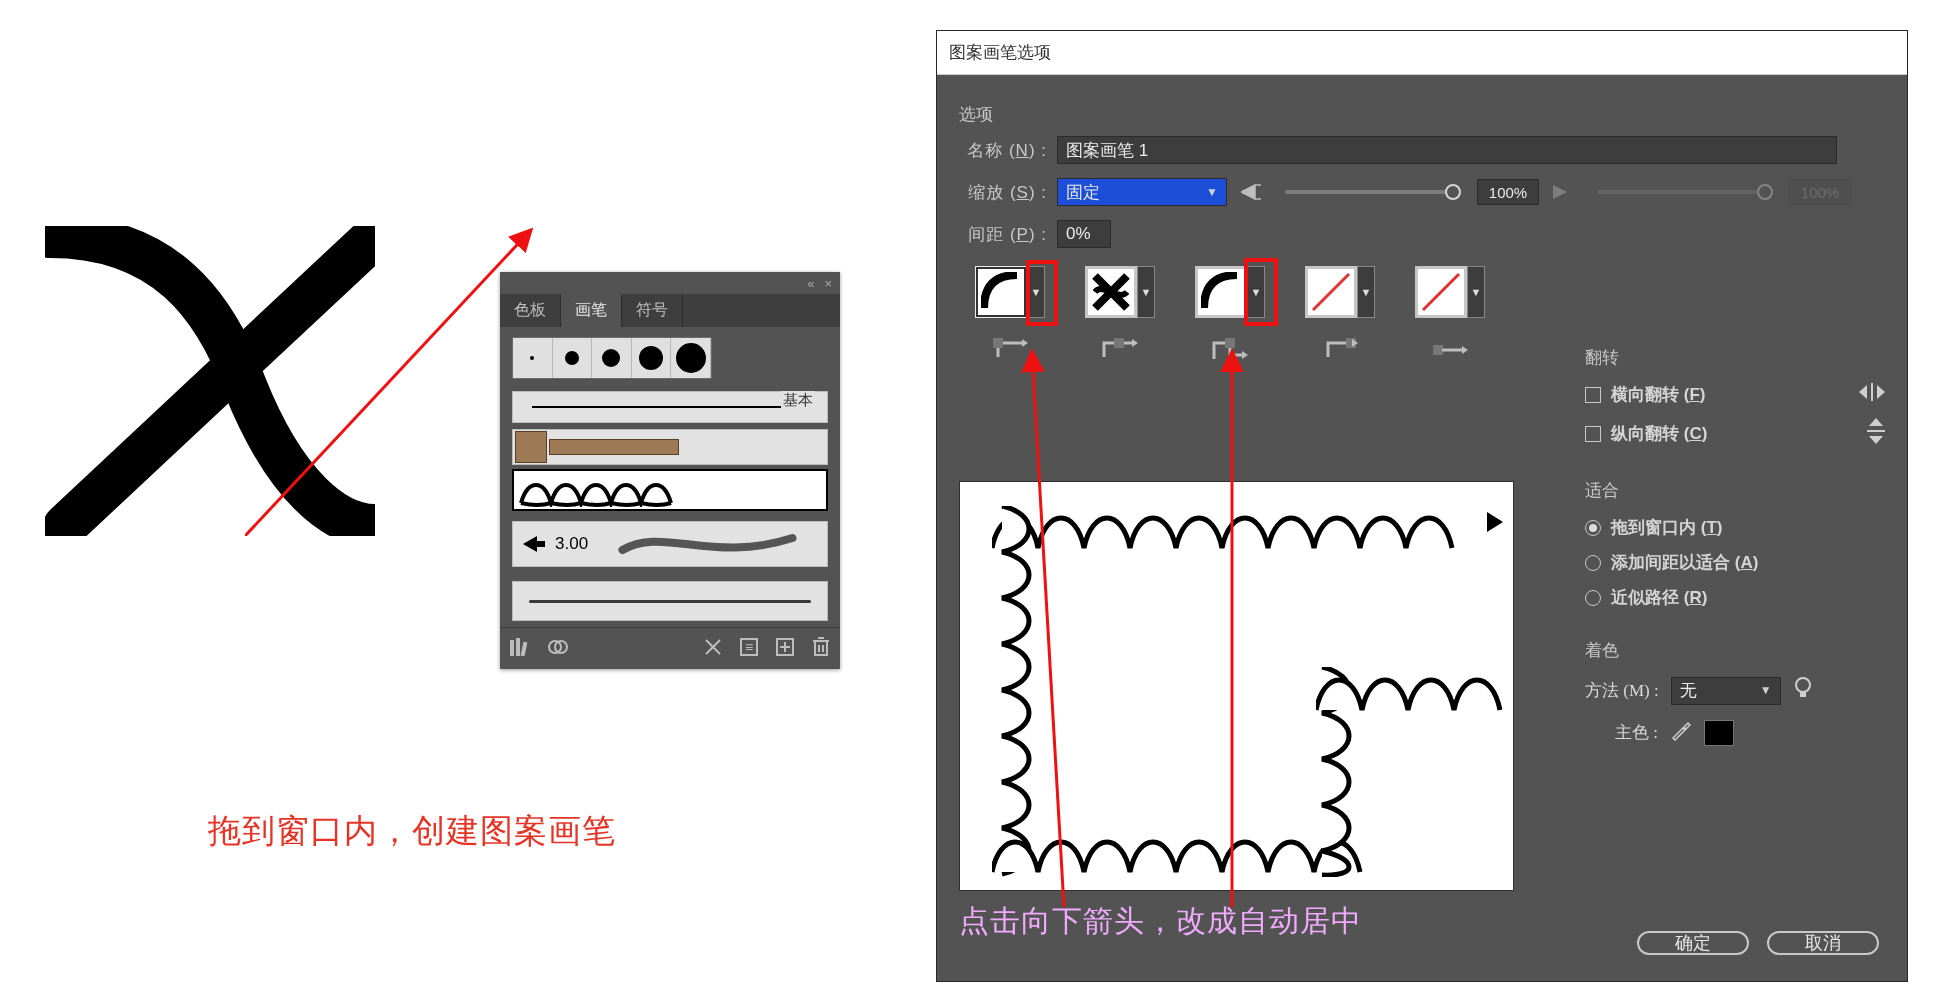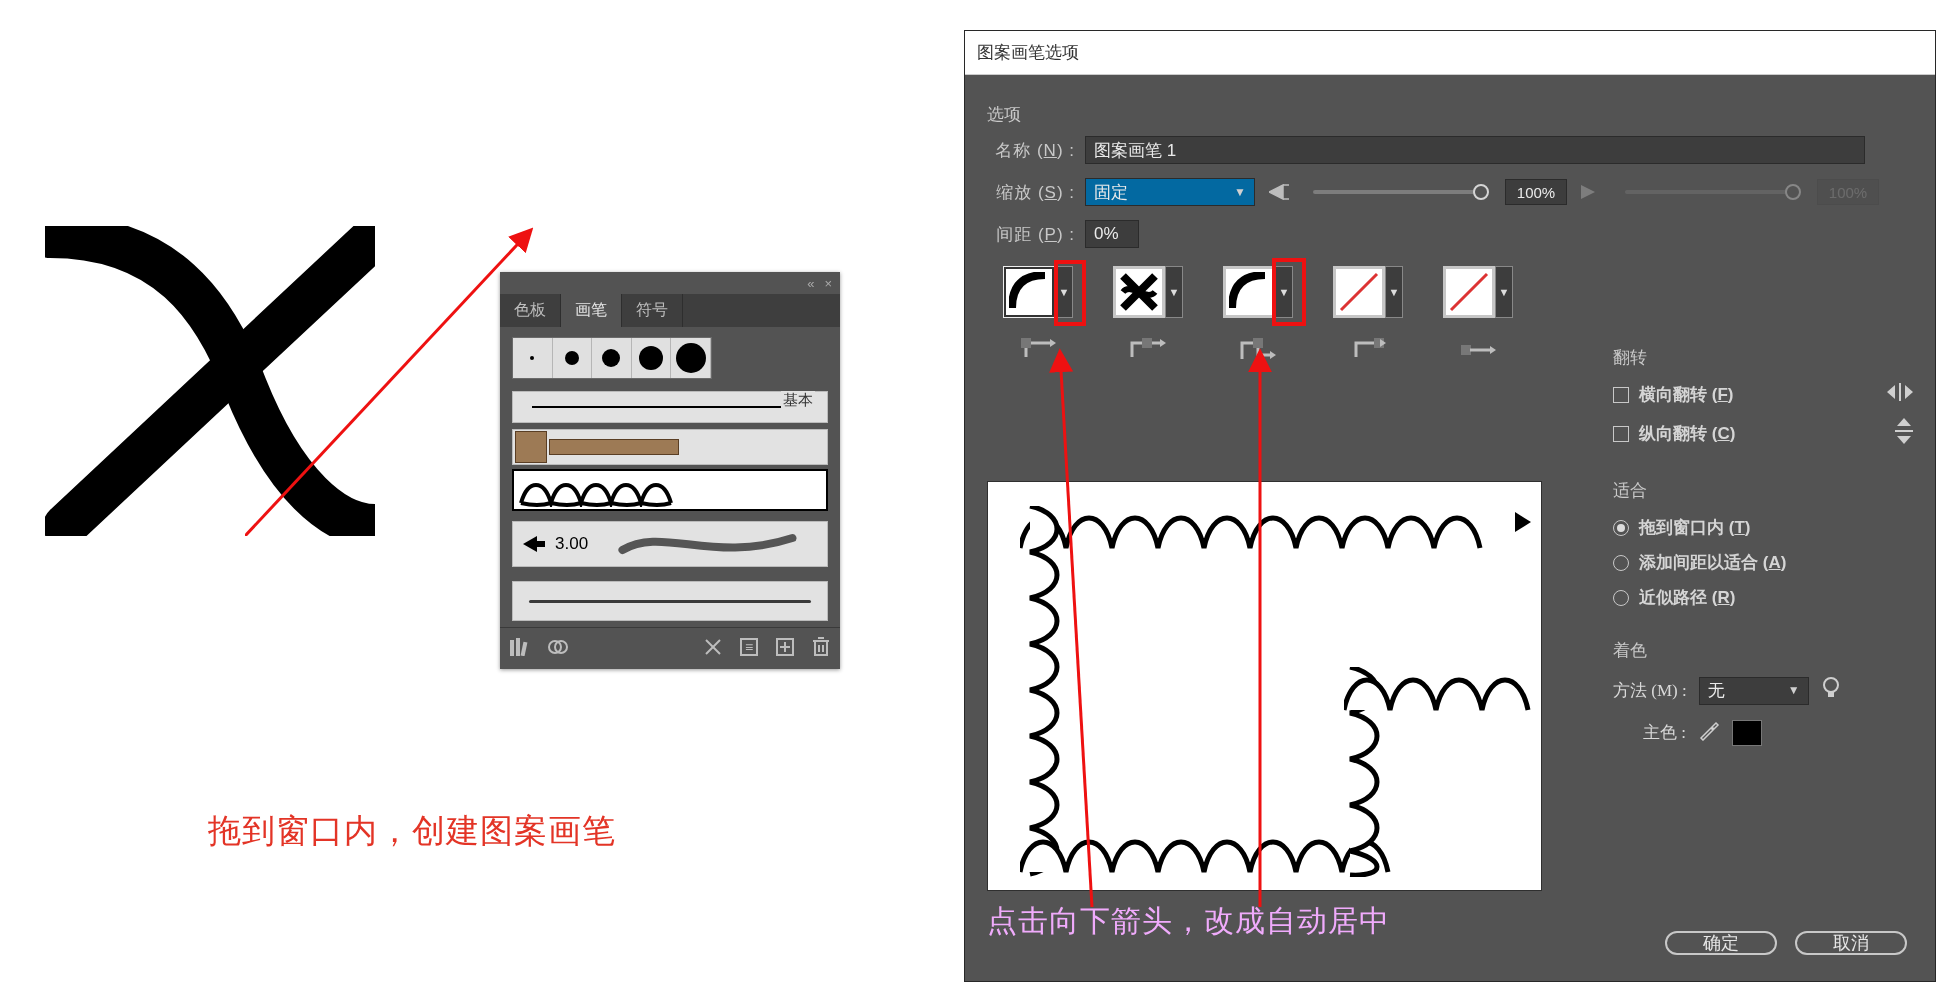--- a/index.html
+++ b/index.html
@@ -165,21 +165,21 @@
     align-items: center;
     padding: 0 10px;
     gap: 18px;
   }
   .panel-footer .spacer { flex: 1; }
   .panel-footer svg { color: #bdbdbd; }
 
   
   .dialog {
     position: absolute;
-    left: 964px; top: 30px;
+    left: 936px; top: 30px;
     width: 972px;
     height: 952px;
     border: 1px solid #282828;
     background: #535353;
     color: #d9d9d9;
   }
   .dlg-title {
     background: #fff;
     color: #333;
     font-size: 17px;
@@ -210,21 +210,21 @@
     border: 1px solid #2b2b2b;
     color: #eaeaea;
     font-size: 17px;
     padding: 4px 8px;
     height: 28px;
   }
   .name-input { width: 780px; }
   .spacing-input { width: 54px; text-align: left; }
 
   .scale-dropdown {
-    background: #0369a1;
+    background: #1d4ed8;
     border: 1px solid #2b2b2b;
     color: #eaeaea;
     width: 170px; height: 28px;
     display: flex; align-items: center; justify-content: space-between;
     padding: 0 8px;
     font-size: 17px;
   }
   .chev { font-size: 12px; color: #d0d0d0; }
 
   .slider-wrap {

